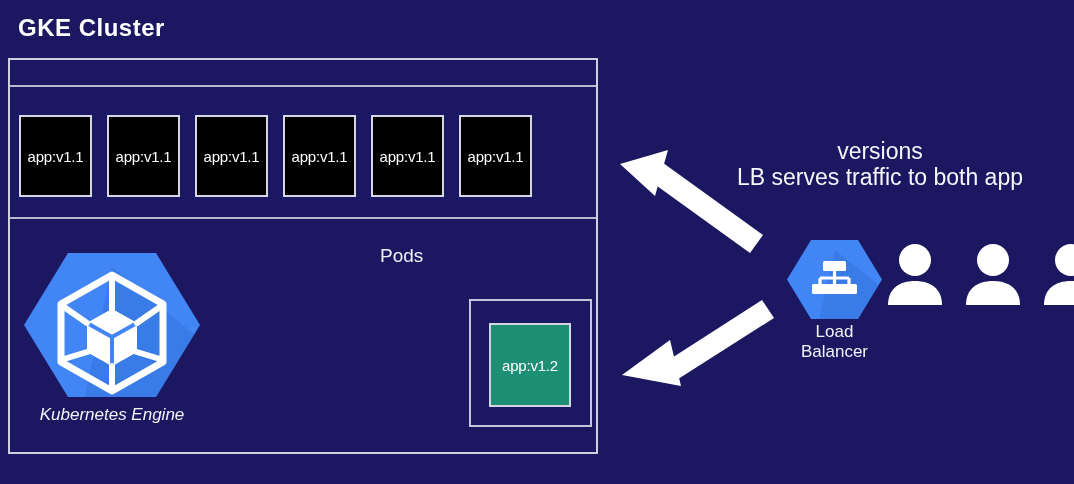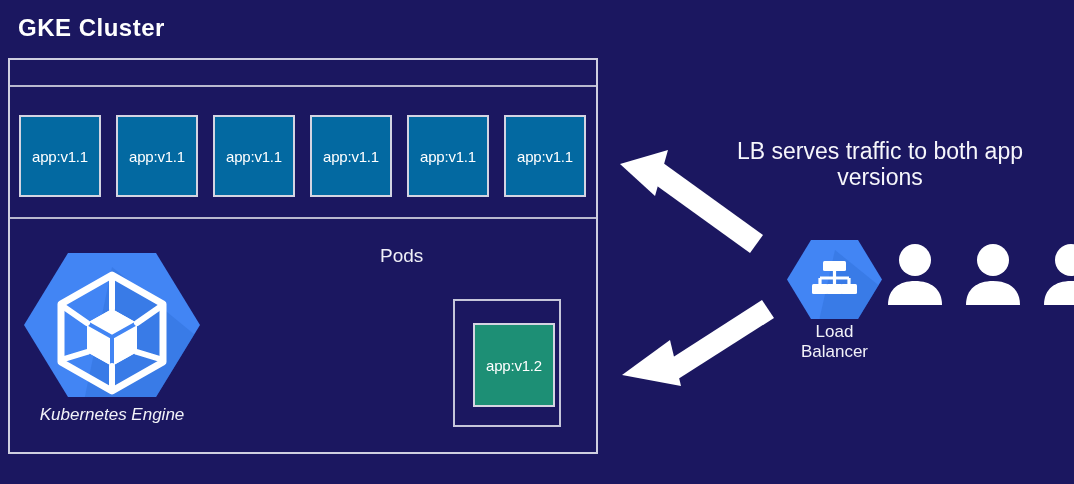--- a/index.html
+++ b/index.html
@@ -69,23 +69,23 @@
   #pods-row {
     position: absolute;
     left: 9px;
     top: 55px;
     width: 572px;
     height: 82px;
     display: flex;
     gap: 15px;
   }
   .pod-v11 {
-    width: 82px;
+    width: 73px;
     height: 82px;
-    background: #0369a1;
+    background: #000000;
     border: 2px solid #d4d4e2;
     box-sizing: border-box;
     display: flex;
     align-items: center;
     justify-content: center;
     color: #ffffff;
     font-size: 15px;
     white-space: nowrap;
     letter-spacing: -0.2px;
   }
@@ -118,23 +118,23 @@
   #gke-label {
     margin-top: 4px;
     font-size: 17px;
     color: #f2f2f8;
     white-space: nowrap;
   }
 
   
   #v12-container {
     position: absolute;
-    left: 453px;
+    left: 469px;
     top: 299px;
-    width: 108px;
+    width: 123px;
     height: 128px;
     border: 2px solid #c6c6da;
     box-sizing: border-box;
   }
   #pod-v12 {
     position: absolute;
     left: 18px;
     top: 22px;
     width: 82px;
     height: 84px;
@@ -266,22 +266,22 @@
       <path d="M 620,164 L 668,150 L 655,196 Z" fill="#ffffff"></path>
     </g>
 
     <g>
       <path d="M 762,300 L 664,363 L 675,381 L 774,318 Z" fill="#ffffff"></path>
       <path d="M 622,375 L 670,340 L 681,386 Z" fill="#ffffff"></path>
     </g>
   </svg>
 
   <div id="lb-annotation">
+    <div>versions</div>
     <div>LB serves traffic to both app</div>
-    <div>versions</div>
   </div>
 
   <div id="lb-node">
     <svg id="lb-hexagon" viewBox="0 0 95 83">
       <defs>
         <clipPath id="lbclip">
           <polygon points="24,2 71,2 95,41.5 71,81 24,81 0,41.5"></polygon>
         </clipPath>
       </defs>
       <polygon points="24,2 71,2 95,41.5 71,81 24,81 0,41.5" fill="#4285f4"></polygon>

